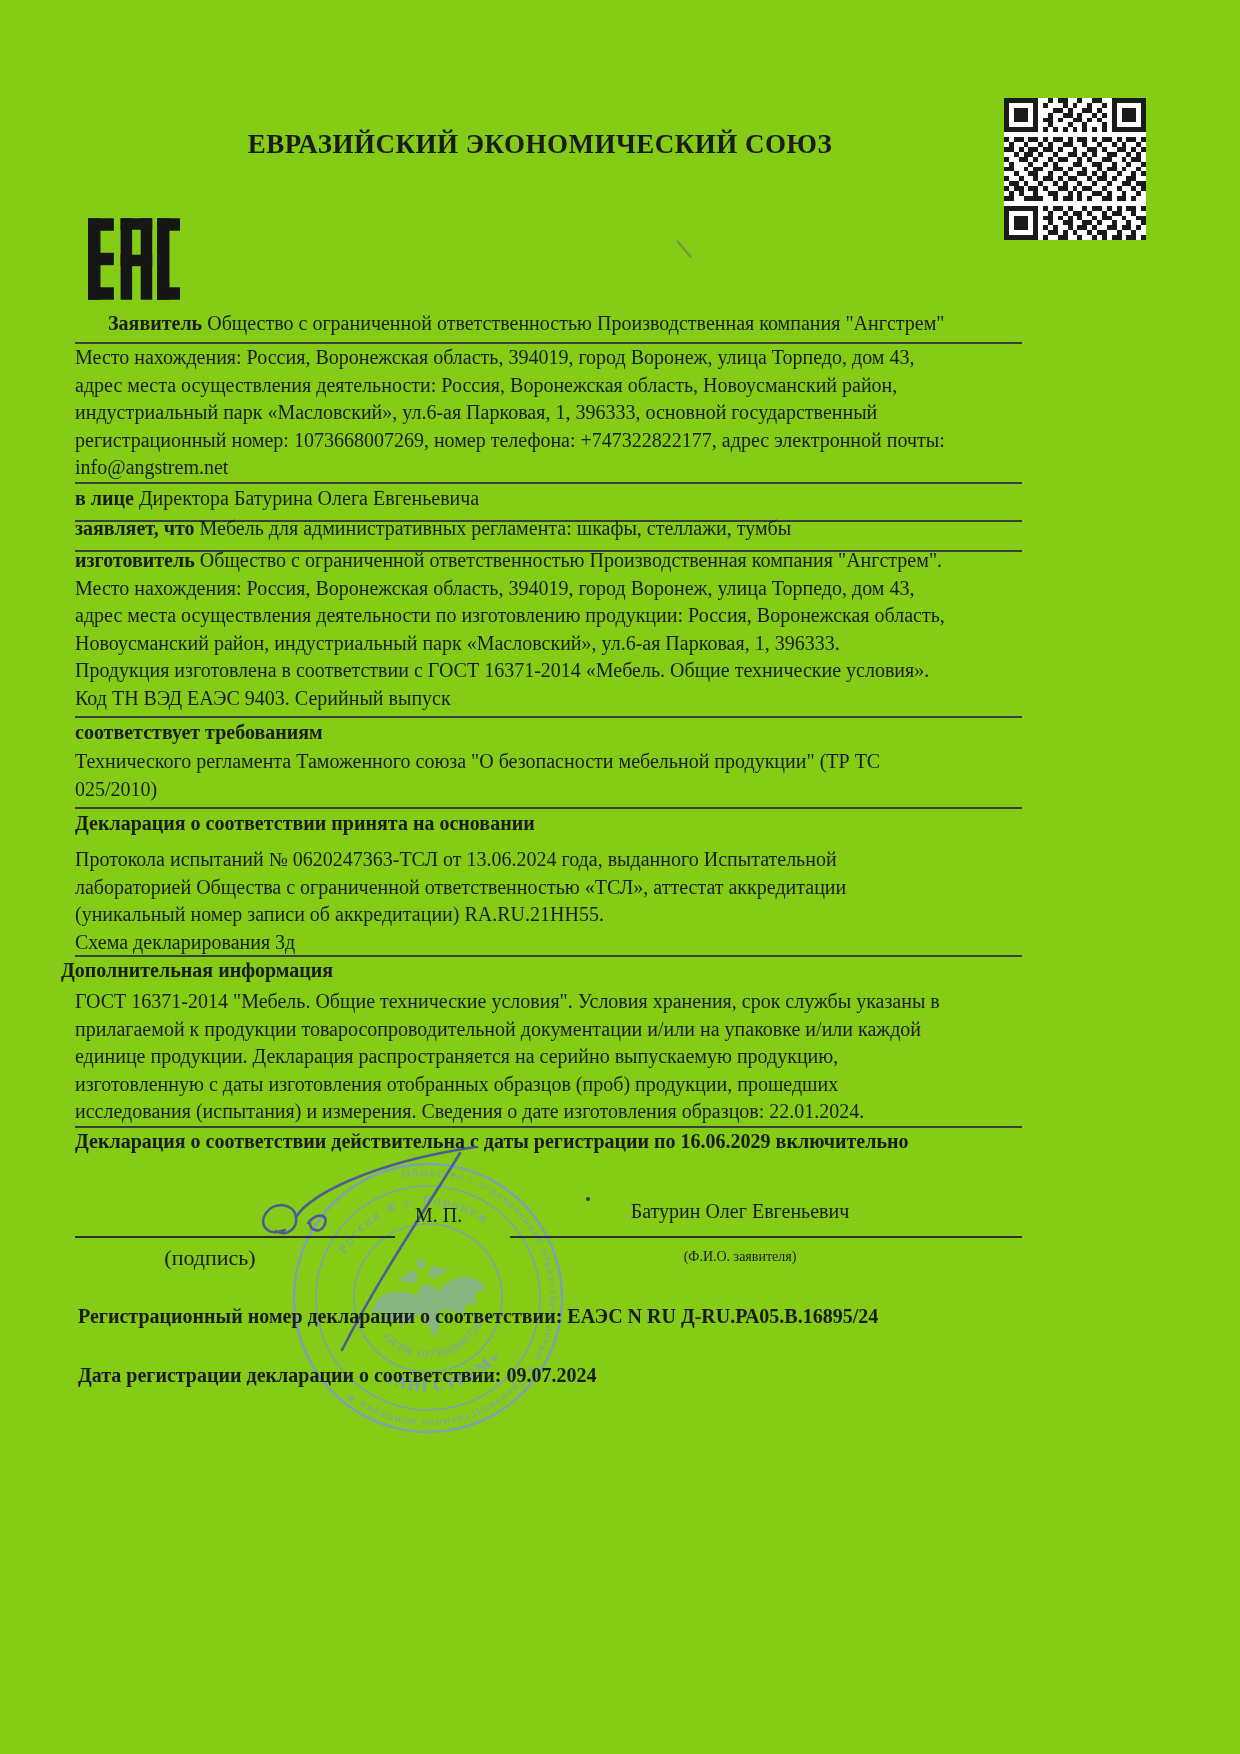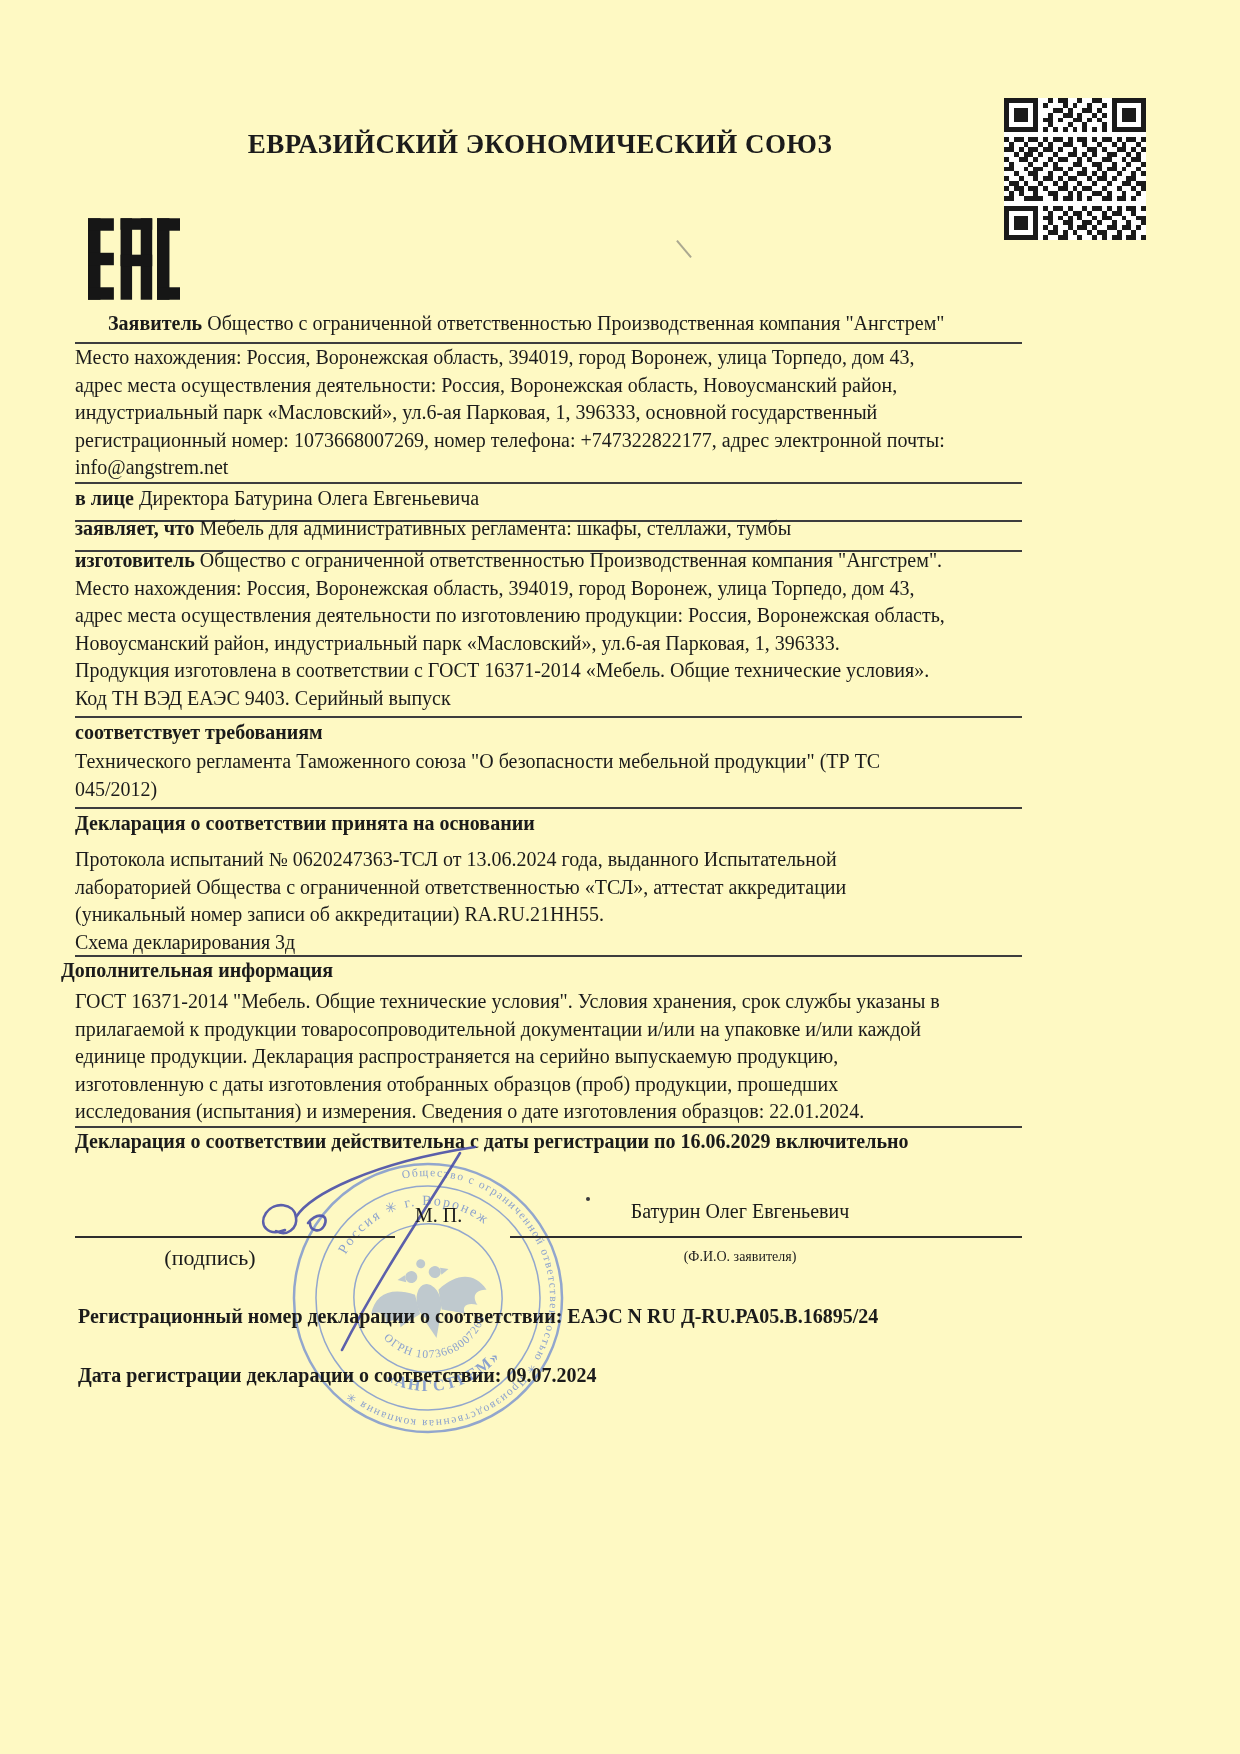--- a/index.html
+++ b/index.html
@@ -1,16 +1,16 @@
 <!DOCTYPE html>
 <html><head>
 <meta charset="utf-8">
 <style>
   html,body{margin:0;padding:0;background:#e8e8e8;}
-  .page{position:relative;width:1240px;height:1754px;background:#fef9c3;margin:0 auto;overflow:hidden;
+  .page{position:relative;width:1240px;height:1754px;background:#84cc16;margin:0 auto;overflow:hidden;
         font-family:"Liberation Serif", serif;color:#1b1b1b;}
   .abs{position:absolute;}
   .txt{font-size:20px;line-height:27.5px;}
   .b{font-weight:bold;}
   .pre{white-space:pre-line;}
   .center{text-align:center;}
   .title{font-size:27px;font-weight:bold;letter-spacing:0.5px;line-height:33px;}
   .rule{position:absolute;height:0;border-top:2px solid #3d3d3d;}
   .small{font-size:22px;}
   .smaller{font-size:14px;}
@@ -96,21 +96,21 @@
 Место нахождения: Россия, Воронежская область, 394019, город Воронеж, улица Торпедо, дом 43,
 адрес места осуществления деятельности по изготовлению продукции: Россия, Воронежская область,
 Новоусманский район, индустриальный парк «Масловский», ул.6-ая Парковая, 1, 396333.
 Продукция изготовлена в соответствии с ГОСТ 16371-2014 «Мебель. Общие технические условия».
 Код ТН ВЭД ЕАЭС 9403. Серийный выпуск</span>
   </div>
   <div class="rule" style="left:75px;top:716px;width:947px;"></div>
 
   <div class="abs txt b" style="left:75px;top:719px;width:947px;">соответствует требованиям</div>
   <div class="abs txt pre" style="left:75px;top:748px;width:960px;">Технического регламента Таможенного союза "О безопасности мебельной продукции" (ТР ТС
-045/2012)</div>
+025/2010)</div>
   <div class="rule" style="left:75px;top:807px;width:947px;"></div>
 
   <div class="abs txt b" style="left:75px;top:810px;width:947px;">Декларация о соответствии принята на основании</div>
   <div class="abs txt pre" style="left:75px;top:846px;width:960px;">Протокола испытаний № 0620247363-ТСЛ от 13.06.2024 года, выданного Испытательной
 лабораторией Общества с ограниченной ответственностью «ТСЛ», аттестат аккредитации
 (уникальный номер записи об аккредитации) RA.RU.21HH55.
 Схема декларирования 3д</div>
   <div class="rule" style="left:75px;top:955px;width:947px;"></div>
 
   <div class="abs txt b" style="left:61px;top:957px;width:947px;">Дополнительная информация</div>

